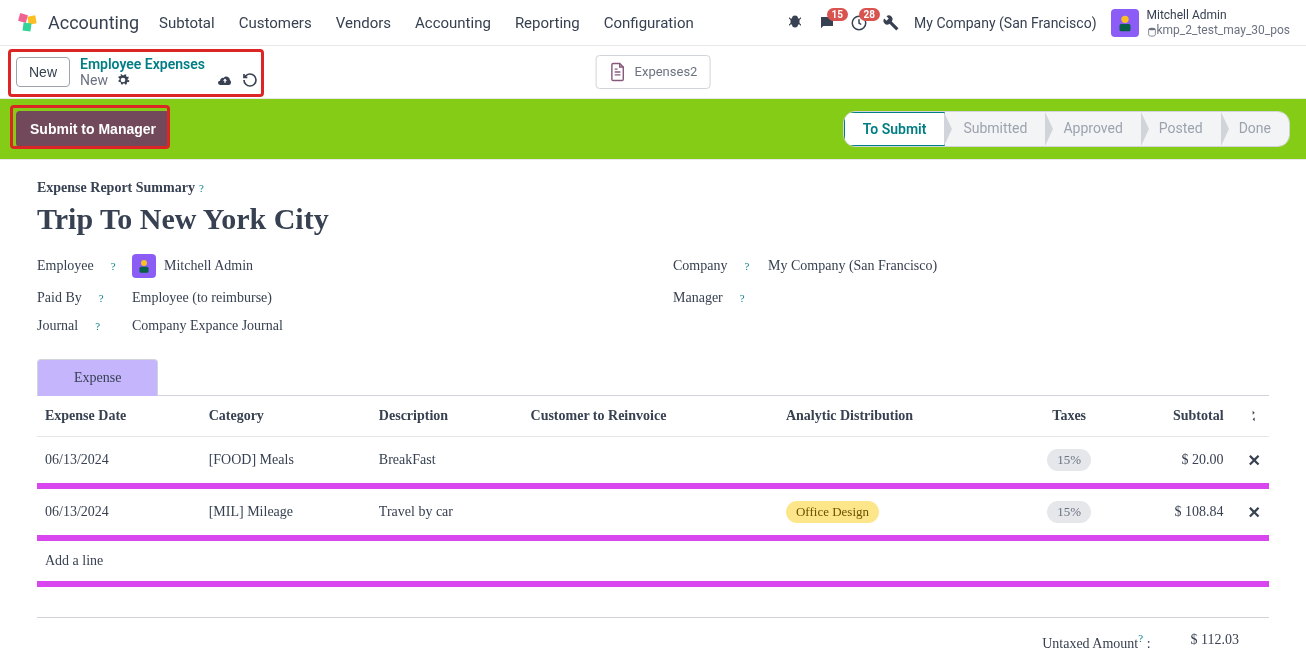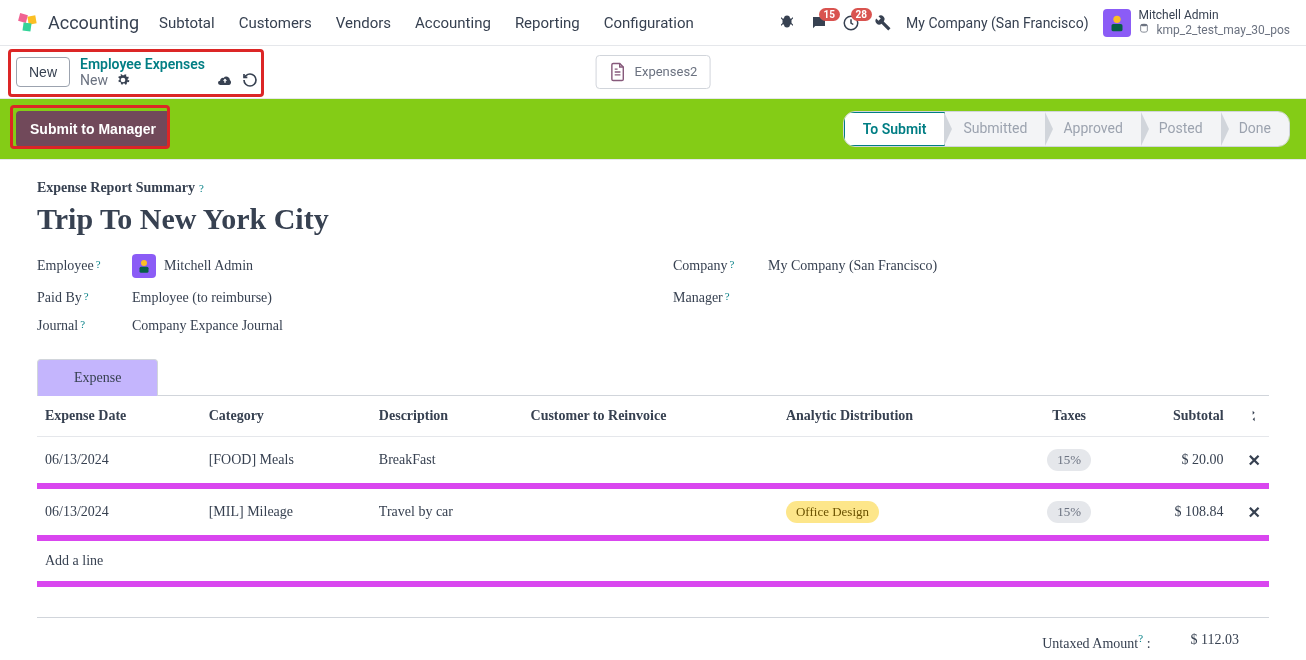--- a/index.html
+++ b/index.html
@@ -11,21 +11,21 @@
 .app-name { font-size: 18px; color: #374151; margin-right: 20px; }
 .nav-menu { display: flex; gap: 24px; flex: 1; }
 .nav-item { color: #374151; cursor: pointer; font-size: 15px; }
 .nav-right { display: flex; align-items: center; gap: 14px; }
 .nav-icon { position: relative; cursor: pointer; display: flex; align-items: center; }
 .badge { position: absolute; top: -6px; right: -12px; background: #d9534f; color: #fff; font-size: 10px; font-weight: bold; padding: 1px 5px; border-radius: 9px; }
 .company-name { color: #374151; cursor: pointer; }
 .user-block { display: flex; align-items: center; gap: 8px; cursor: pointer; }
 .avatar { width: 28px; height: 28px; border-radius: 4px; background: #8b5cf6; display: flex; align-items: center; justify-content: center; }
 .user-info { display: flex; flex-direction: column; font-size: 12px; line-height: 1.2; }
-.user-db { display: flex; align-items: flex-start; gap: 8px; color: #6b7280; }
+.user-db { display: flex; align-items: flex-end; gap: 0; color: #6b7280; }
 
 
 .breadcrumb-bar { display: flex; align-items: center; padding: 10px 16px; gap: 10px; position: relative; }
 .new-btn { border: 1px solid #9ca3af; background: #fff; padding: 6px 12px; border-radius: 4px; font-size: 14px; color: #374151; cursor: pointer; }
 .breadcrumb-content { display: flex; flex-direction: column; }
 .breadcrumb-link { color: #017e84; font-size: 14px; font-weight: 600; cursor: pointer; }
 .breadcrumb-row { display: flex; align-items: center; gap: 8px; color: #6b7280; font-size: 14px; }
 .highlight-red { border: 3px solid #dc2626; border-radius: 4px; padding: 4px; position: absolute; pointer-events: none; }
 .highlight-1 { left: 8px; top: 3px; width: 256px; height: 48px; }
 .stat-button { display: flex; align-items: center; gap: 8px; border: 1px solid #d1d5db; padding: 6px 12px; border-radius: 4px; cursor: pointer; margin-left: auto; margin-right: auto; position: absolute; left: 50%; transform: translateX(-50%); }
@@ -40,21 +40,21 @@
 .status-step.active { color: #017e84; font-weight: 600; border: 1px solid #017e84; border-radius: 4px 0 0 4px; background: #fff; }
 .status-step:not(:last-child)::after { content: ''; position: absolute; right: -8px; top: 50%; transform: translateY(-50%); width: 0; height: 0; border-top: 17px solid transparent; border-bottom: 17px solid transparent; border-left: 8px solid #d1d5db; z-index: 1; }
 
 
 .sheet { padding: 20px 24px; max-width: 1280px; margin: 0 auto; font-family: Liberation Serif, serif; }
 .summary-label { font-size: 14px; font-weight: 600; color: #374151; display: flex; align-items: center; gap: 4px; }
 .help-q { color: #017e84; font-size: 11px; font-weight: normal; vertical-align: super; }
 .title { font-size: 30px; color: #374151; margin: 6px 0 18px; }
 .form-grid { display: grid; grid-template-columns: 1fr 1fr; gap: 12px 40px; margin-bottom: 20px; }
 .form-row { display: flex; align-items: center; }
-.form-label { width: 95px; font-size: 14px; color: #374151; display: flex; gap: 2px; }
+.form-label { width: 95px; font-size: 14px; color: #374151; display: flex; align-items: center; gap: 17px; }
 .form-value { font-size: 14px; color: #374151; display: flex; align-items: center; gap: 8px; }
 .small-avatar { width: 24px; height: 24px; border-radius: 4px; background: #8b5cf6; display: flex; align-items: center; justify-content: center; }
 
 
 .tabs { border-bottom: 1px solid #d1d5db; margin-top: 24px; }
 .tab { display: inline-block; padding: 10px 36px; border: 1px solid #d1d5db; border-bottom: none; background: #c4b5fd; font-size: 14px; color: #374151; cursor: pointer; border-radius: 4px 4px 0 0; position: relative; top: 1px; }
 
 
 .table { width: 100%; border-collapse: collapse; margin-top: 0; }
 .table th { text-align: left; padding: 12px 8px; font-size: 14px; font-weight: 600; color: #374151; border-bottom: 1px solid #e5e7eb; }

